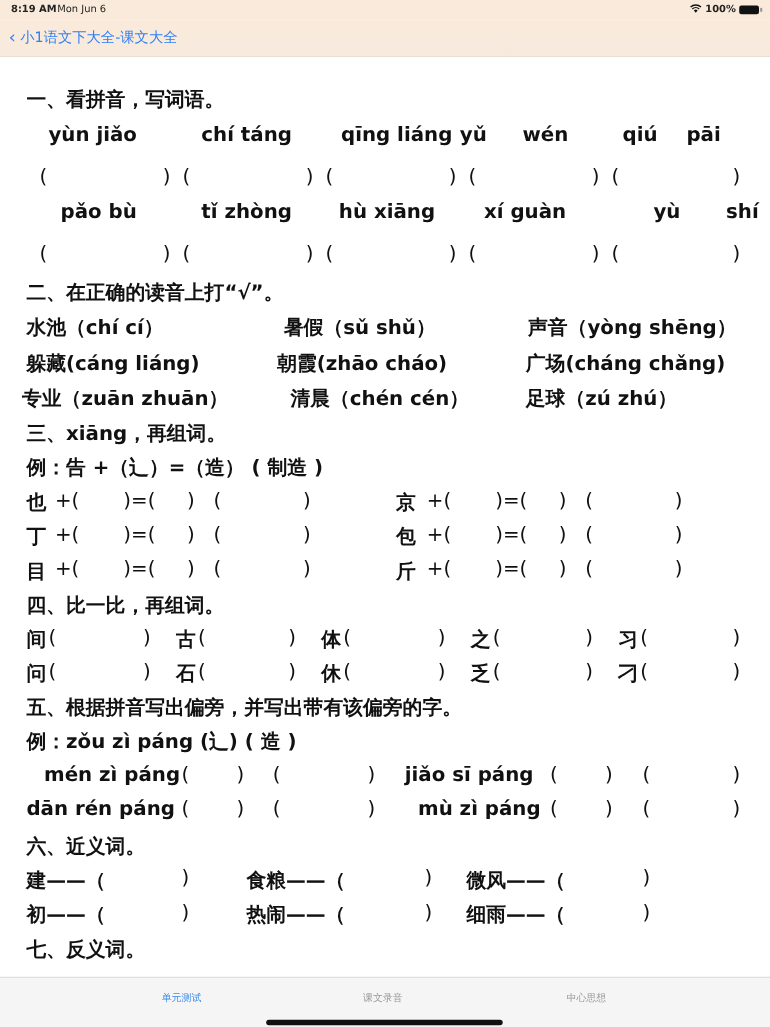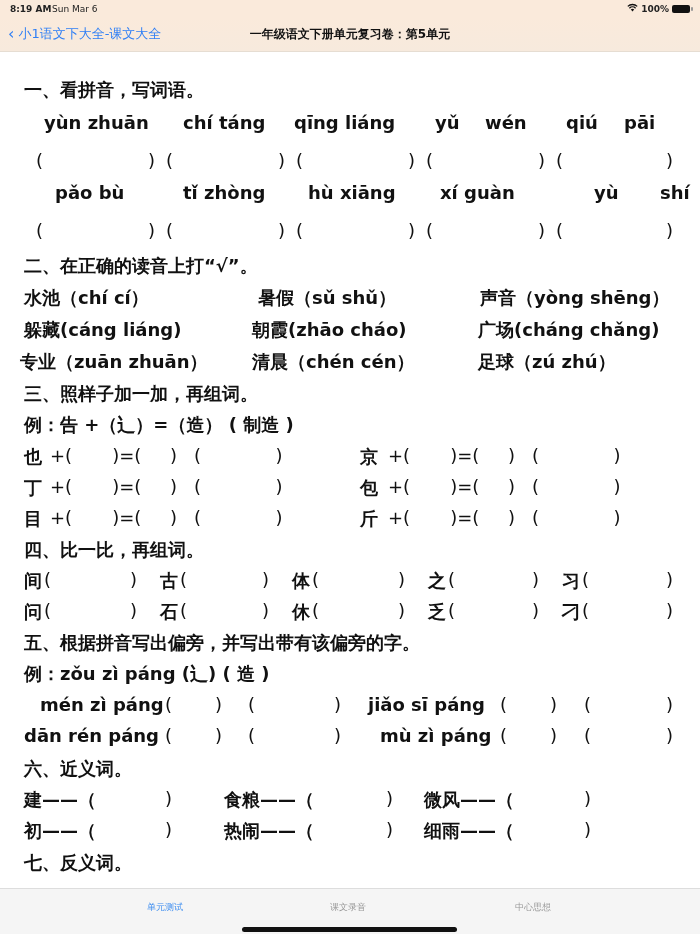--- a/index.html
+++ b/index.html
@@ -40,53 +40,52 @@
   }
   .tab { position: absolute; top: 12px; font-size: 9px; color: #999; transform: translateX(-50%); }
   .tab.active { color: #3b8cf0; }
   .home-indicator { position: absolute; left: 242px; top: 38px; width: 215px; height: 5px; border-radius: 3px; background: #111; }
 </style>
 </head>
 <body>
 
 <div class="statusbar">
   <span class="time">8:19 AM</span>
-  <span class="date">Sun Mar 6</span>
+  <span class="date">Mon Jun 6</span>
   <span class="right">
     <span>
       <svg width="11" height="9" viewBox="0 0 11 9">
           <path d="M5.5 8.5 L3.8 6.6 A2.4 2.4 0 0 1 7.2 6.6Z" fill="#111"></path>
           <path d="M2.4 5.2 A4.4 4.4 0 0 1 8.6 5.2" stroke="#111" stroke-width="1.3" fill="none"></path>
           <path d="M0.8 3.4 A6.8 6.8 0 0 1 10.2 3.4" stroke="#111" stroke-width="1.3" fill="none"></path>
         </svg>
     </span>
     <span>100%</span>
     <span class="battery"></span>
   </span>
 </div>
 
 <div class="navbar">
   <div class="nav-back">
     <span class="chev">‹</span>
     <span>小1语文下大全-课文大全</span>
   </div>
-  <div class="nav-title">一年级语文下册单元复习卷：第5单元</div>
 </div>
 
 <div class="doc">
 
   <div class="line" style="top:26px">
     <span class="cell heading">一、看拼音，写词语。</span>
   </div>
   <div class="line" style="top:60px">
-    <span class="cell" style="left:44px">yùn  zhuān</span>
+    <span class="cell" style="left:44px">yùn  jiǎo</span>
     <span class="cell" style="left:183px">chí táng</span>
-    <span class="cell" style="left:294px">qīng  liáng</span>
-    <span class="cell" style="left:435px">yǔ</span>
-    <span class="cell" style="left:485px">wén</span>
+    <span class="cell" style="left:310px">qīng  liáng</span>
+    <span class="cell" style="left:418px">yǔ</span>
+    <span class="cell" style="left:475px">wén</span>
     <span class="cell" style="left:566px">qiú</span>
     <span class="cell" style="left:624px">pāi</span>
   </div>
   <div class="line answer-row" style="top:98px">
     <span class="paren" style="left:36px">(</span>
       <span class="paren" style="left:148px">)</span>
     <span class="paren" style="left:166px">(</span>
       <span class="paren" style="left:278px">)</span>
     <span class="paren" style="left:296px">(</span>
       <span class="paren" style="left:408px">)</span>
@@ -124,26 +123,26 @@
     <span class="cell" style="left:258px">暑假（sǔ   shǔ）</span>
     <span class="cell" style="left:480px">声音（yòng   shēng）</span>
   </div>
   <div class="line" style="top:266px">
     <span class="cell" style="left:24px">躲藏(cáng   liáng)</span>
     <span class="cell" style="left:252px">朝霞(zhāo   cháo)</span>
     <span class="cell" style="left:478px">广场(cháng   chǎng)</span>
   </div>
   <div class="line" style="top:298px">
     <span class="cell" style="left:20px">专业（zuān   zhuān）</span>
-    <span class="cell" style="left:252px">清晨（chén   cén）</span>
+    <span class="cell" style="left:264px">清晨（chén   cén）</span>
     <span class="cell" style="left:478px">足球（zú   zhú）</span>
   </div>
 
   <div class="line" style="top:330px">
-    <span class="cell heading">三、照样子加一加，再组词。</span>
+    <span class="cell heading">三、xiāng，再组词。</span>
   </div>
   <div class="line" style="top:361px">
     <span class="cell heading">例：告 +（辶）=（造）  ( 制造 )</span>
   </div>
   <div class="line" style="top:393px">
     <span class="cell" style="left:24px">也</span>
     <span class="paren" style="left:50px">+(&nbsp;&nbsp;&nbsp;&nbsp;&nbsp;&nbsp;&nbsp;)=(&nbsp;&nbsp;&nbsp;&nbsp;&nbsp;)&nbsp;&nbsp;&nbsp;(&nbsp;&nbsp;&nbsp;&nbsp;&nbsp;&nbsp;&nbsp;&nbsp;&nbsp;&nbsp;&nbsp;&nbsp;&nbsp;)</span>
     <span class="cell" style="left:360px">京</span>
     <span class="paren" style="left:388px">+(&nbsp;&nbsp;&nbsp;&nbsp;&nbsp;&nbsp;&nbsp;)=(&nbsp;&nbsp;&nbsp;&nbsp;&nbsp;)&nbsp;&nbsp;&nbsp;(&nbsp;&nbsp;&nbsp;&nbsp;&nbsp;&nbsp;&nbsp;&nbsp;&nbsp;&nbsp;&nbsp;&nbsp;&nbsp;)</span>
   </div>

